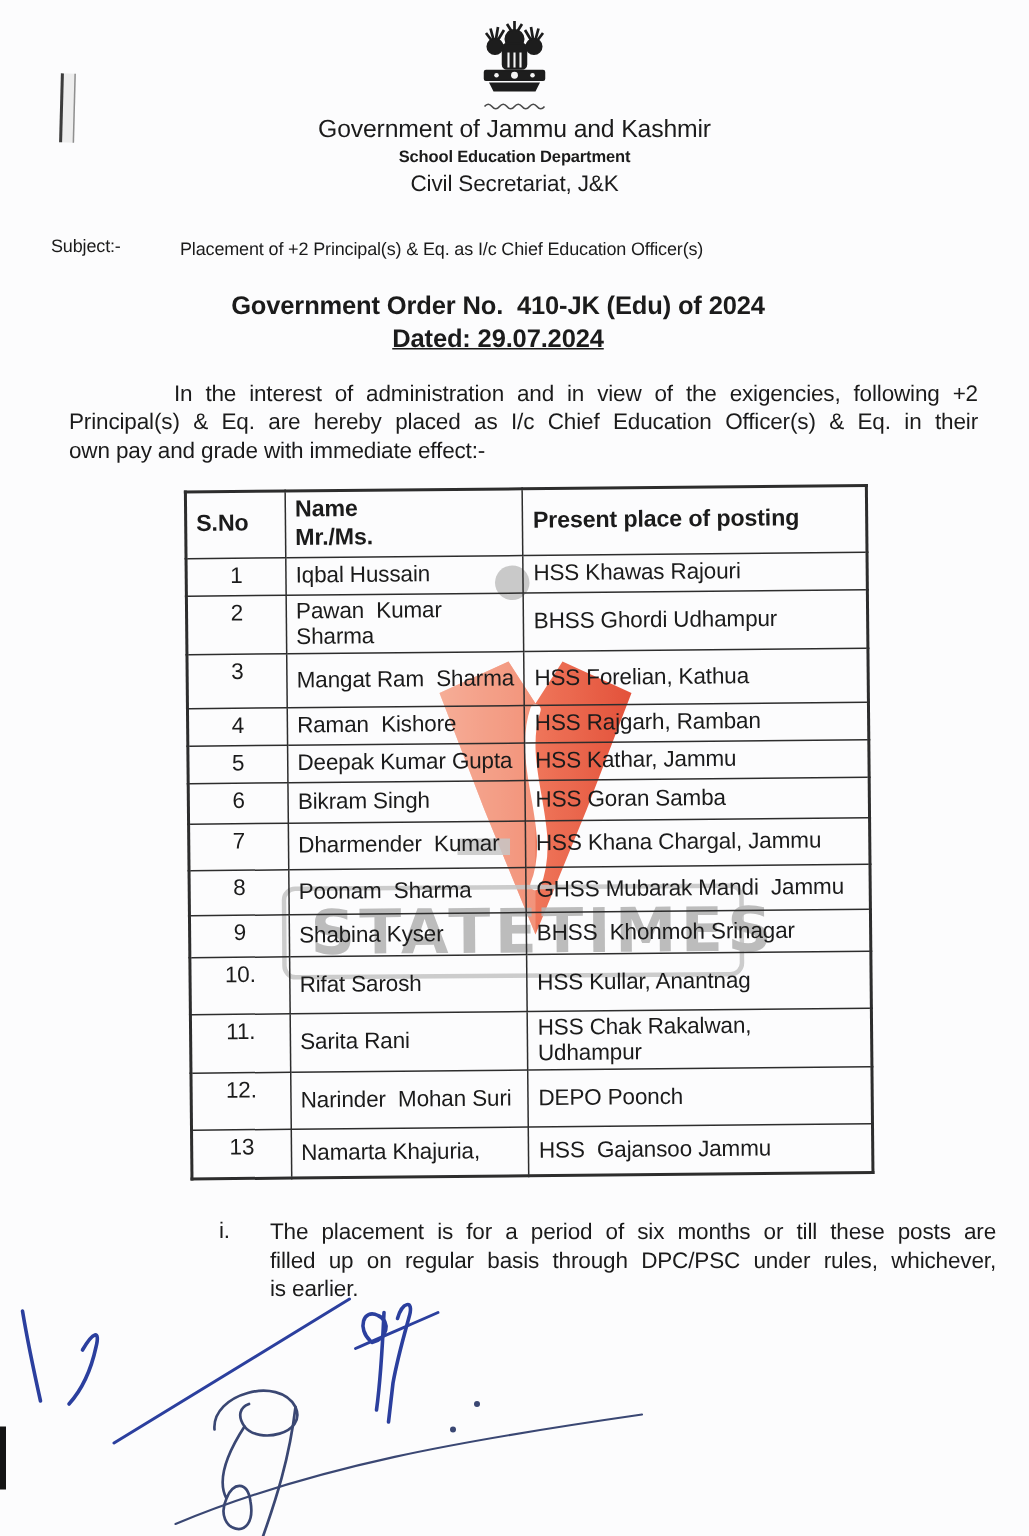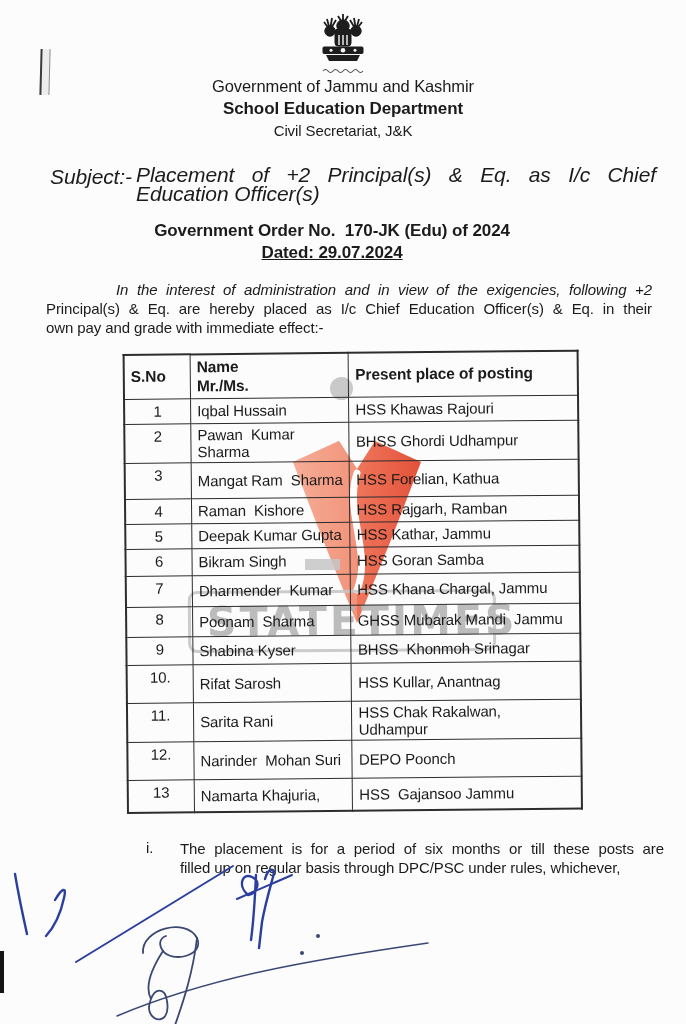--- a/index.html
+++ b/index.html
@@ -10,38 +10,38 @@
     letter-spacing:-0.1px;
   }
   .doc{position:relative;z-index:2;}
   .pre{white-space:pre-wrap;}
 
   
   .hdr{padding-top:14px;text-align:center;}
   .emblem{display:block;margin:0 auto;}
   .motto{display:block;margin:1px auto 0;}
   .org{font-size:16.5px;margin-top:3px;}
-  .dept{font-size:17px;font-weight:bold;margin-top:3px;}
+  .dept{font-size:11px;font-weight:bold;margin-top:3px;}
   .secr{font-size:15px;margin-top:3px;}
 
   
-  .subject{display:flex;margin:26px 0 0 50px;font-size:21px;font-style:italic;}
+  .subject{display:flex;margin:26px 0 0 34px;font-size:12px;}
   .subject .lbl{width:86px;flex:none;}
   .jlines{width:520px;}
   .jlines > div{text-align:justify;text-align-last:justify;line-height:19px;}
   .jlines > div:last-child{text-align-last:left;}
 
   
   .order{margin:18px 0 0 52px;width:560px;text-align:center;font-weight:bold;font-size:17px;line-height:20px;}
   .order .dt{margin-top:2px;text-decoration:underline;}
 
   
   .para{margin:17px 0 0 46px;width:606px;font-size:15px;}
   .para > div{text-align:justify;text-align-last:justify;line-height:19px;}
-  .para > div:first-child{padding-left:70px;font-style:italic;}
+  .para > div:first-child{padding-left:70px;}
   .para > div:last-child{text-align-last:left;}
 
   
   .table-wrap{margin:17px 0 0 127px;width:456px;transform:rotate(-0.55deg);transform-origin:0 100%;}
   table{border-collapse:collapse;width:456px;background:transparent;font-size:15px;}
   th,td{border:1.5px solid #2d2d2d;padding:2px 6px;background:transparent;}
   table{border:2px solid #2d2d2d;}
   th{font-size:15.5px;text-align:left;}
   th.sno{ text-align:left;vertical-align:middle;width:56px;}
   th.name{vertical-align:top;width:156px;line-height:19px;}
@@ -136,21 +136,21 @@
     </div>
 
     <div class="subject">
       <div class="lbl">Subject:-</div>
       <div class="jlines">
           <div>Placement of +2 Principal(s) &amp; Eq. as I/c Chief Education Officer(s)</div>
         </div>
     </div>
 
     <div class="order">
-      <div class="pre">Government Order No.  170-JK (Edu) of 2024</div>
+      <div class="pre">Government Order No.  410-JK (Edu) of 2024</div>
       <div class="dt">Dated: 29.07.2024</div>
     </div>
 
     <div class="para">
         <div>In the interest of administration and in view of the exigencies, following +2</div>
         <div>Principal(s) &amp; Eq. are hereby placed as I/c Chief Education Officer(s) &amp; Eq. in their</div>
         <div>own pay and grade with immediate effect:-</div>
       </div>
 
     <div class="table-wrap">
@@ -239,20 +239,21 @@
           </tbody>
       </table>
     </div>
 
 
     <div class="cond">
       <div class="mk">i.</div>
       <div class="jlines">
           <div>The placement is for a period of six months or till these posts are</div>
           <div>filled up on regular basis through DPC/PSC under rules, whichever,</div>
+          <div>is earlier.</div>
         </div>
     </div>
   </div>
 
   <svg class="ink" width="686" height="1024" viewBox="0 0 686 1024">
     <g fill="none" stroke="#2b3f9e" stroke-width="2.4" stroke-linecap="round">
       <path d="M15,874 C19,898 23,916 27,934"></path>
       <path d="M55,900 C62,888 67,886 64,898 C61,912 55,926 46,936"></path>
       <path d="M233,866 L76,962" stroke-width="2"></path>
       <path d="M247,894 C238,886 242,872 252,877 C261,881 258,893 248,895"></path>

